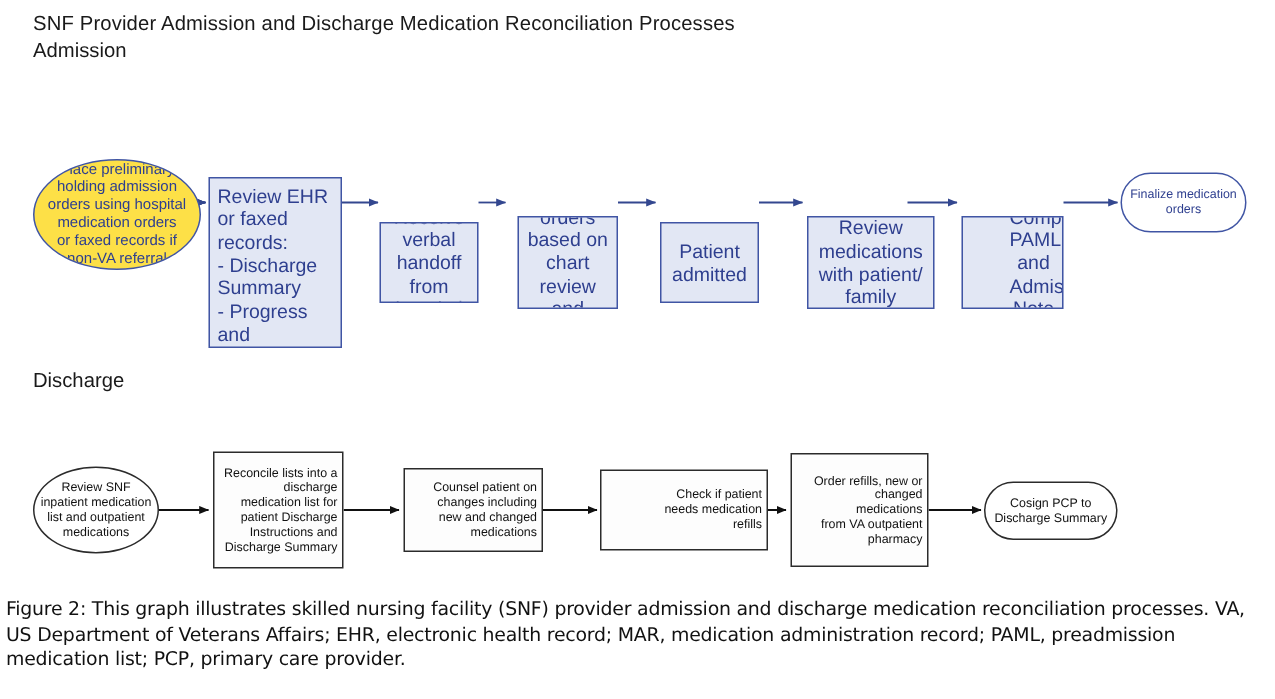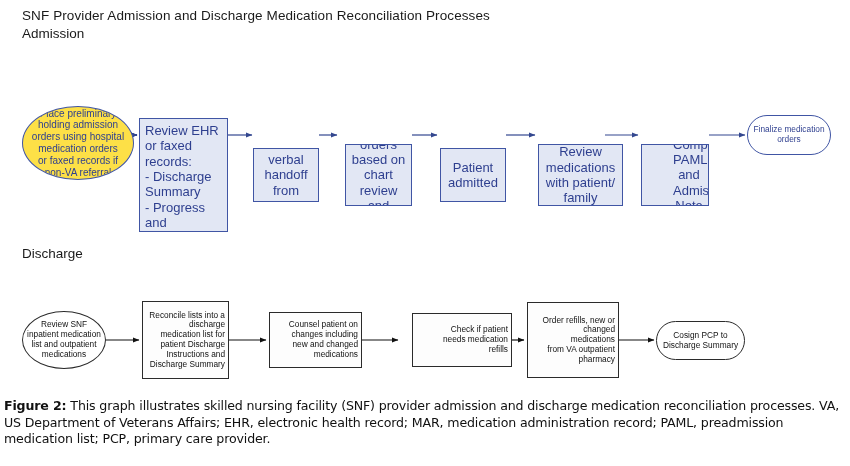--- a/index.html
+++ b/index.html
@@ -138,21 +138,21 @@
     left: 4px;
     top: 398px;
     width: 842px;
     font-family: "DejaVu Sans", sans-serif;
     font-size: 12.6px;
     line-height: 1.32;
     color: #111111;
     letter-spacing: -0.15px;
   }
   #caption .cap-label {
-    font-weight: bold;
+    font-weight: normal;
   }
 </style>
 </head>
 <body>
 
 <div id="figure-title">SNF Provider Admission and Discharge Medication Reconciliation Processes</div>
 
 <div id="admission-label">Admission</div>
 
 <div id="discharge-label">Discharge</div>
@@ -266,21 +266,21 @@
 Discharge Summary</span>
   </div>
 
   <div class="node dis-box" style="left:269px; top:312px; width:93px; height:56px;">
     <span class="node-text">Counsel patient on
 changes including
 new and changed
 medications</span>
   </div>
 
-  <div class="node dis-box" style="left:400px; top:313px; width:100px; height:54px;margin-left:12px;">
+  <div class="node dis-box" style="left:400px; top:313px; width:112px; height:54px;">
     <span class="node-text">Check if patient
 needs medication
 refills</span>
   </div>
 
   <div class="node dis-box" style="left:527px; top:302px; width:92px; height:76px;">
     <span class="node-text">Order refills, new or
 changed
 medications
 from VA outpatient

